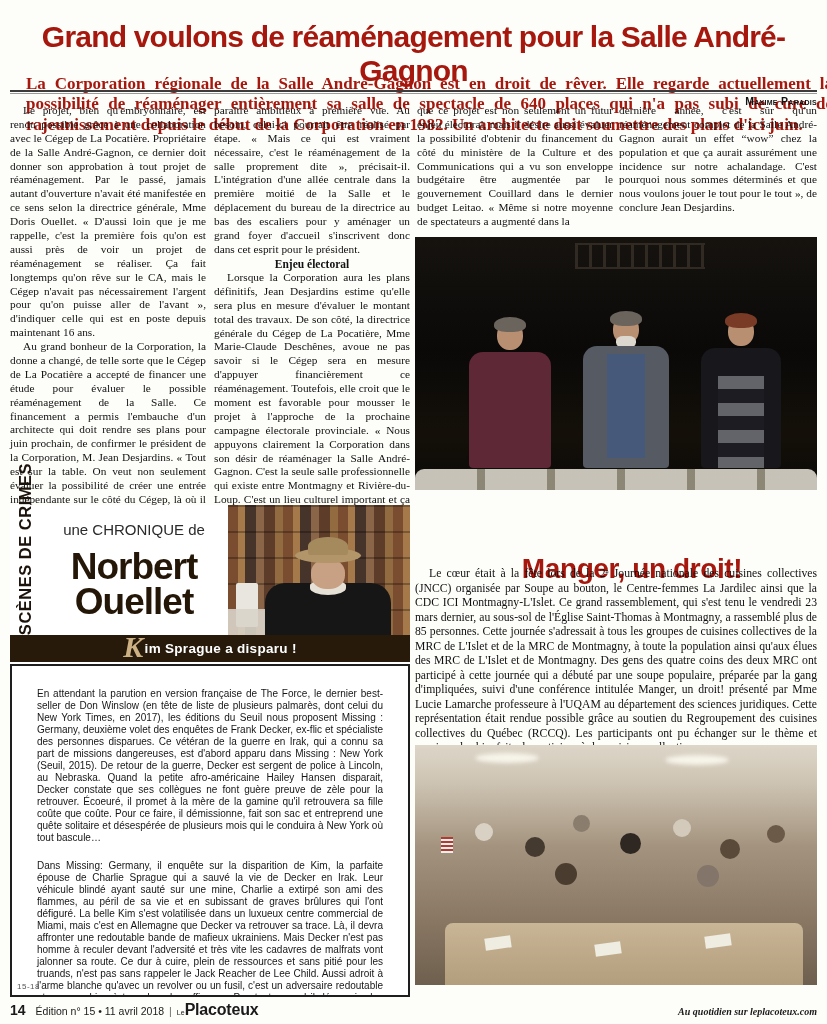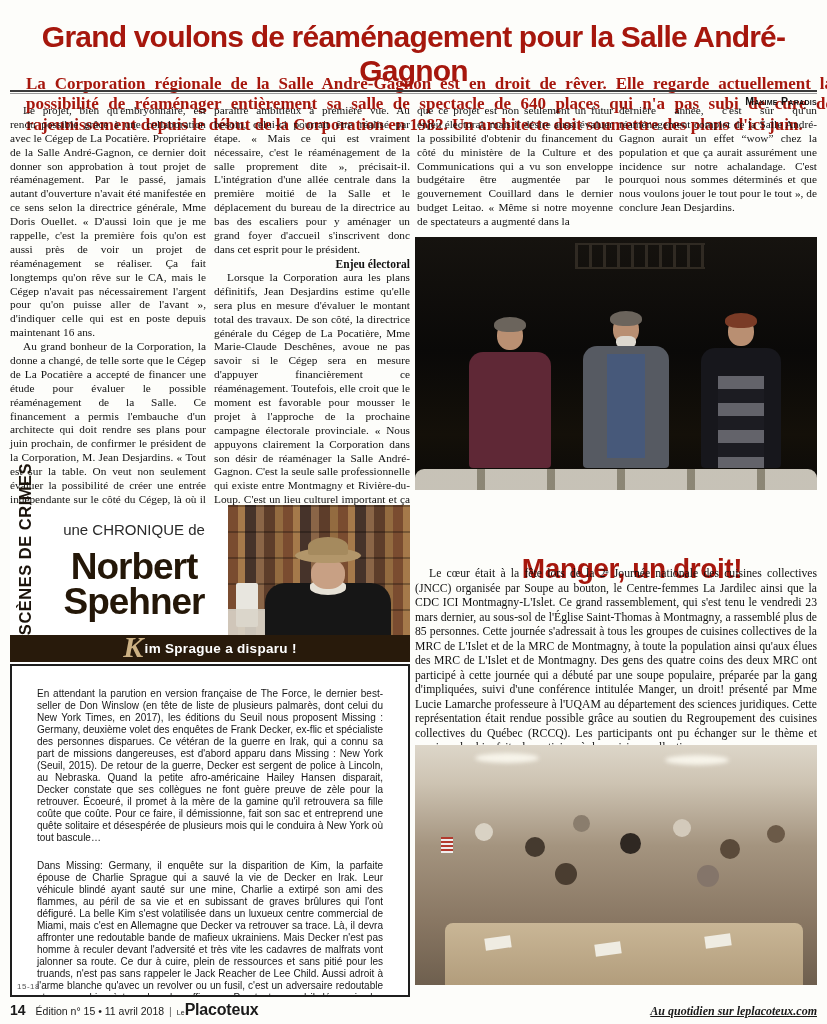--- a/index.html
+++ b/index.html
@@ -22,21 +22,21 @@
     font-weight:bold;font-size:10.5px;font-variant:small-caps;letter-spacing:.3px;color:#121212;}
 
   
   .col{position:absolute;top:104px;font-size:11.3px;line-height:1.23;text-align:justify;}
   .col p{margin:0;text-indent:13px;}
   .col p.noindent{text-indent:0;}
   .col1{left:10px;width:196px;}
   .col2{left:214px;width:196px;}
   .col3{left:417px;width:196px;height:132px;overflow:hidden;}
   .col4{left:619px;width:198px;height:132px;overflow:hidden;}
-  .subhead{font-weight:bold;text-align:right;margin:2px 0 1px;font-size:11.5px;}
+  .subhead{font-weight:bold;text-align:center;margin:2px 0 1px;font-size:11.5px;}
 
   
   .photo-main{position:absolute;left:415px;top:237px;width:402px;height:253px;overflow:hidden;
     background:linear-gradient(180deg,#16130f 0%,#0a0908 45%,#141009 78%,#0b0a08 100%);}
   .ladder{position:absolute;top:6px;left:160px;width:130px;height:26px;opacity:.75;
     background:repeating-linear-gradient(90deg,#3a332a 0 3px,transparent 3px 14px),
       linear-gradient(#3a332a,#3a332a) top/100% 2px no-repeat,
       linear-gradient(#3a332a,#3a332a) bottom/100% 2px no-repeat;}
   .p-figure{position:absolute;bottom:22px;}
   .fig1{left:54px;} .fig2{left:168px;} .fig3{left:286px;}
@@ -106,21 +106,21 @@
   .review-box p{margin:16px;}
   .box-code{position:absolute;left:5px;bottom:3px;font-size:8px;letter-spacing:.5px;color:#555;}
 
   
   .footer{position:absolute;left:10px;top:1001px;width:807px;display:flex;align-items:baseline;
     font-family:"Liberation Sans",sans-serif;font-size:10.5px;color:#1a1a1a;}
   .pg{font-weight:bold;font-size:14px;margin-right:10px;}
   .sep{margin:0 5px;color:#666;}
   .brand-sm{font-size:7px;vertical-align:top;}
   .brand{font-weight:bold;font-size:16px;letter-spacing:-0.2px;}
-  .tagline{margin-left:auto;font-family:"Liberation Serif",serif;font-style:italic;font-weight:bold;font-size:12px;text-decoration:underline;}
+  .tagline{margin-left:auto;font-family:"Liberation Serif",serif;font-style:italic;font-weight:bold;font-size:10px;}
 </style>
 </head>
 <body>
 
 <div class="page">
 
   <h1 class="headline">Grand voulons de réaménagement pour la Salle André-Gagnon</h1>
   <p class="standfirst">La Corporation régionale de la Salle André-Gagnon est en droit de rêver. Elle regarde actuellement la possibilité de réaménager entièrement sa salle de spectacle de 640 places qui n'a pas subi de cure de rajeunissement depuis le début de la Corporation en 1982. Un architecte doit soumettre des plans d'ici juin.</p>
   <div class="rule"></div>
   <div class="byline">Maxime Paradis</div>
@@ -198,21 +198,21 @@
     </div>
   </div>
 
   <div class="chronique">
     <div class="chron-header">
       <div class="vert-label">
         <span>SCÈNES DE CRIMES</span>
       </div>
       <div class="chron-titles">
         <p class="kicker">une CHRONIQUE de</p>
-        <p class="author"><span>Norbert</span><br><span>Spehner</span></p>
+        <p class="author"><span>Norbert</span><br><span>Ouellet</span></p>
       </div>
       <div class="photo-norbert">
         <div class="n-tower"></div>
         <div class="n-desk"></div>
         <div class="n-body"></div>
         <div class="n-beard"></div>
         <div class="n-face"></div>
         <div class="n-hat-brim"></div>
         <div class="n-hat-top"></div>
       </div>

